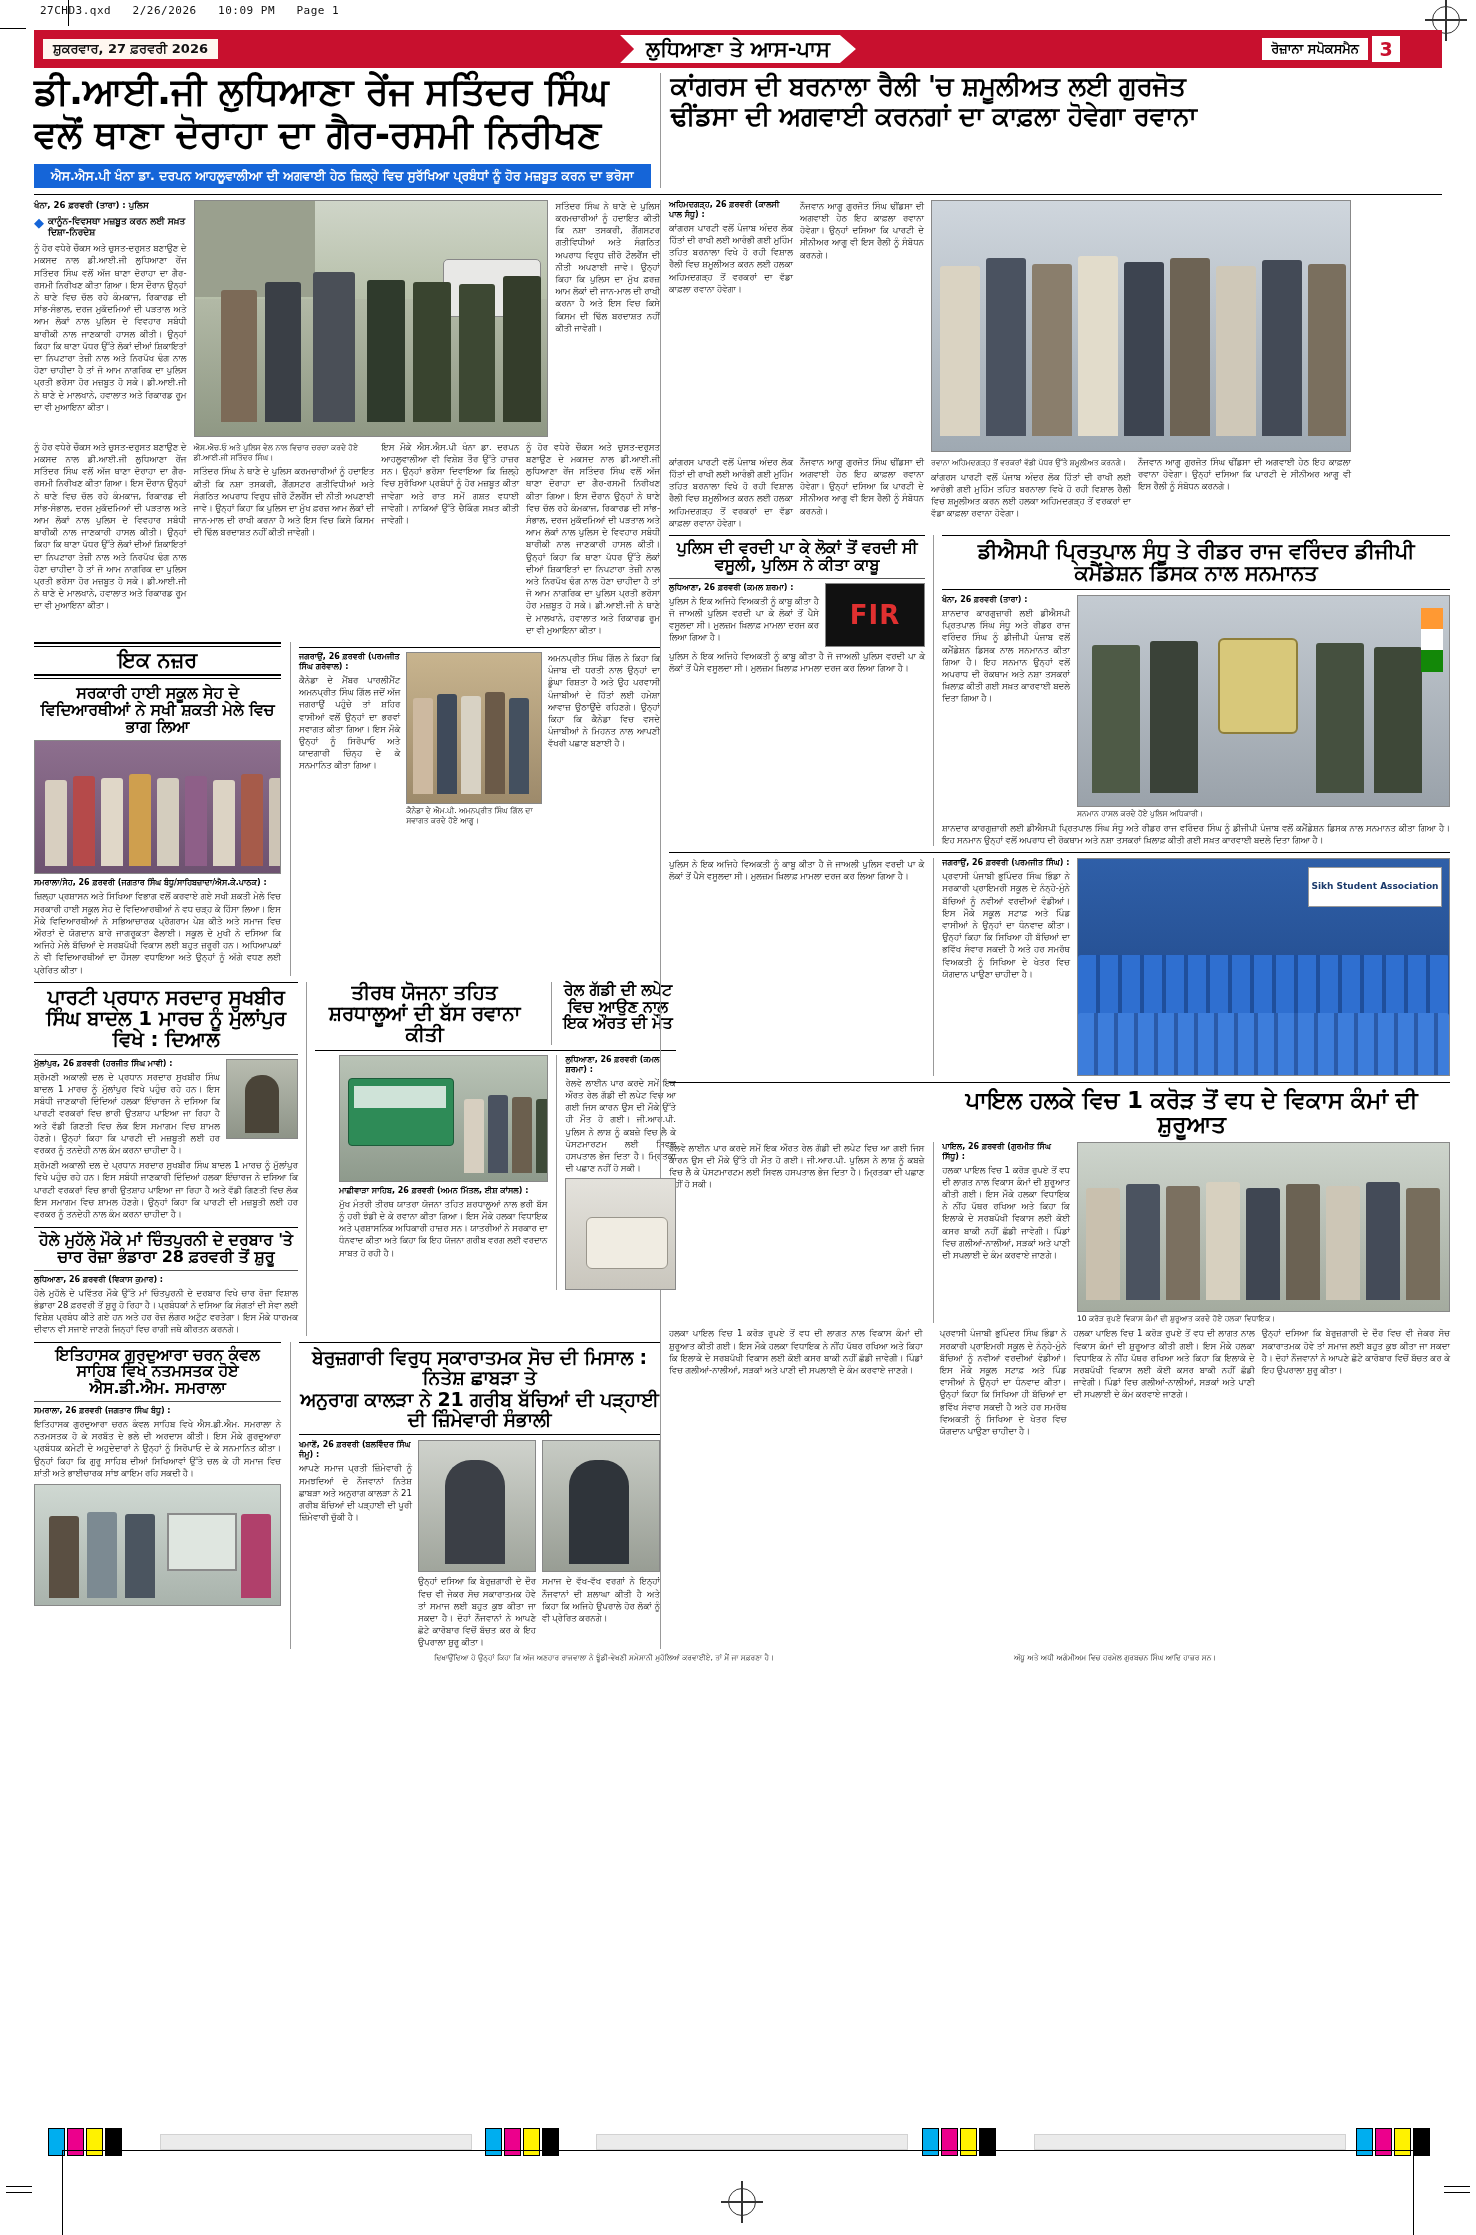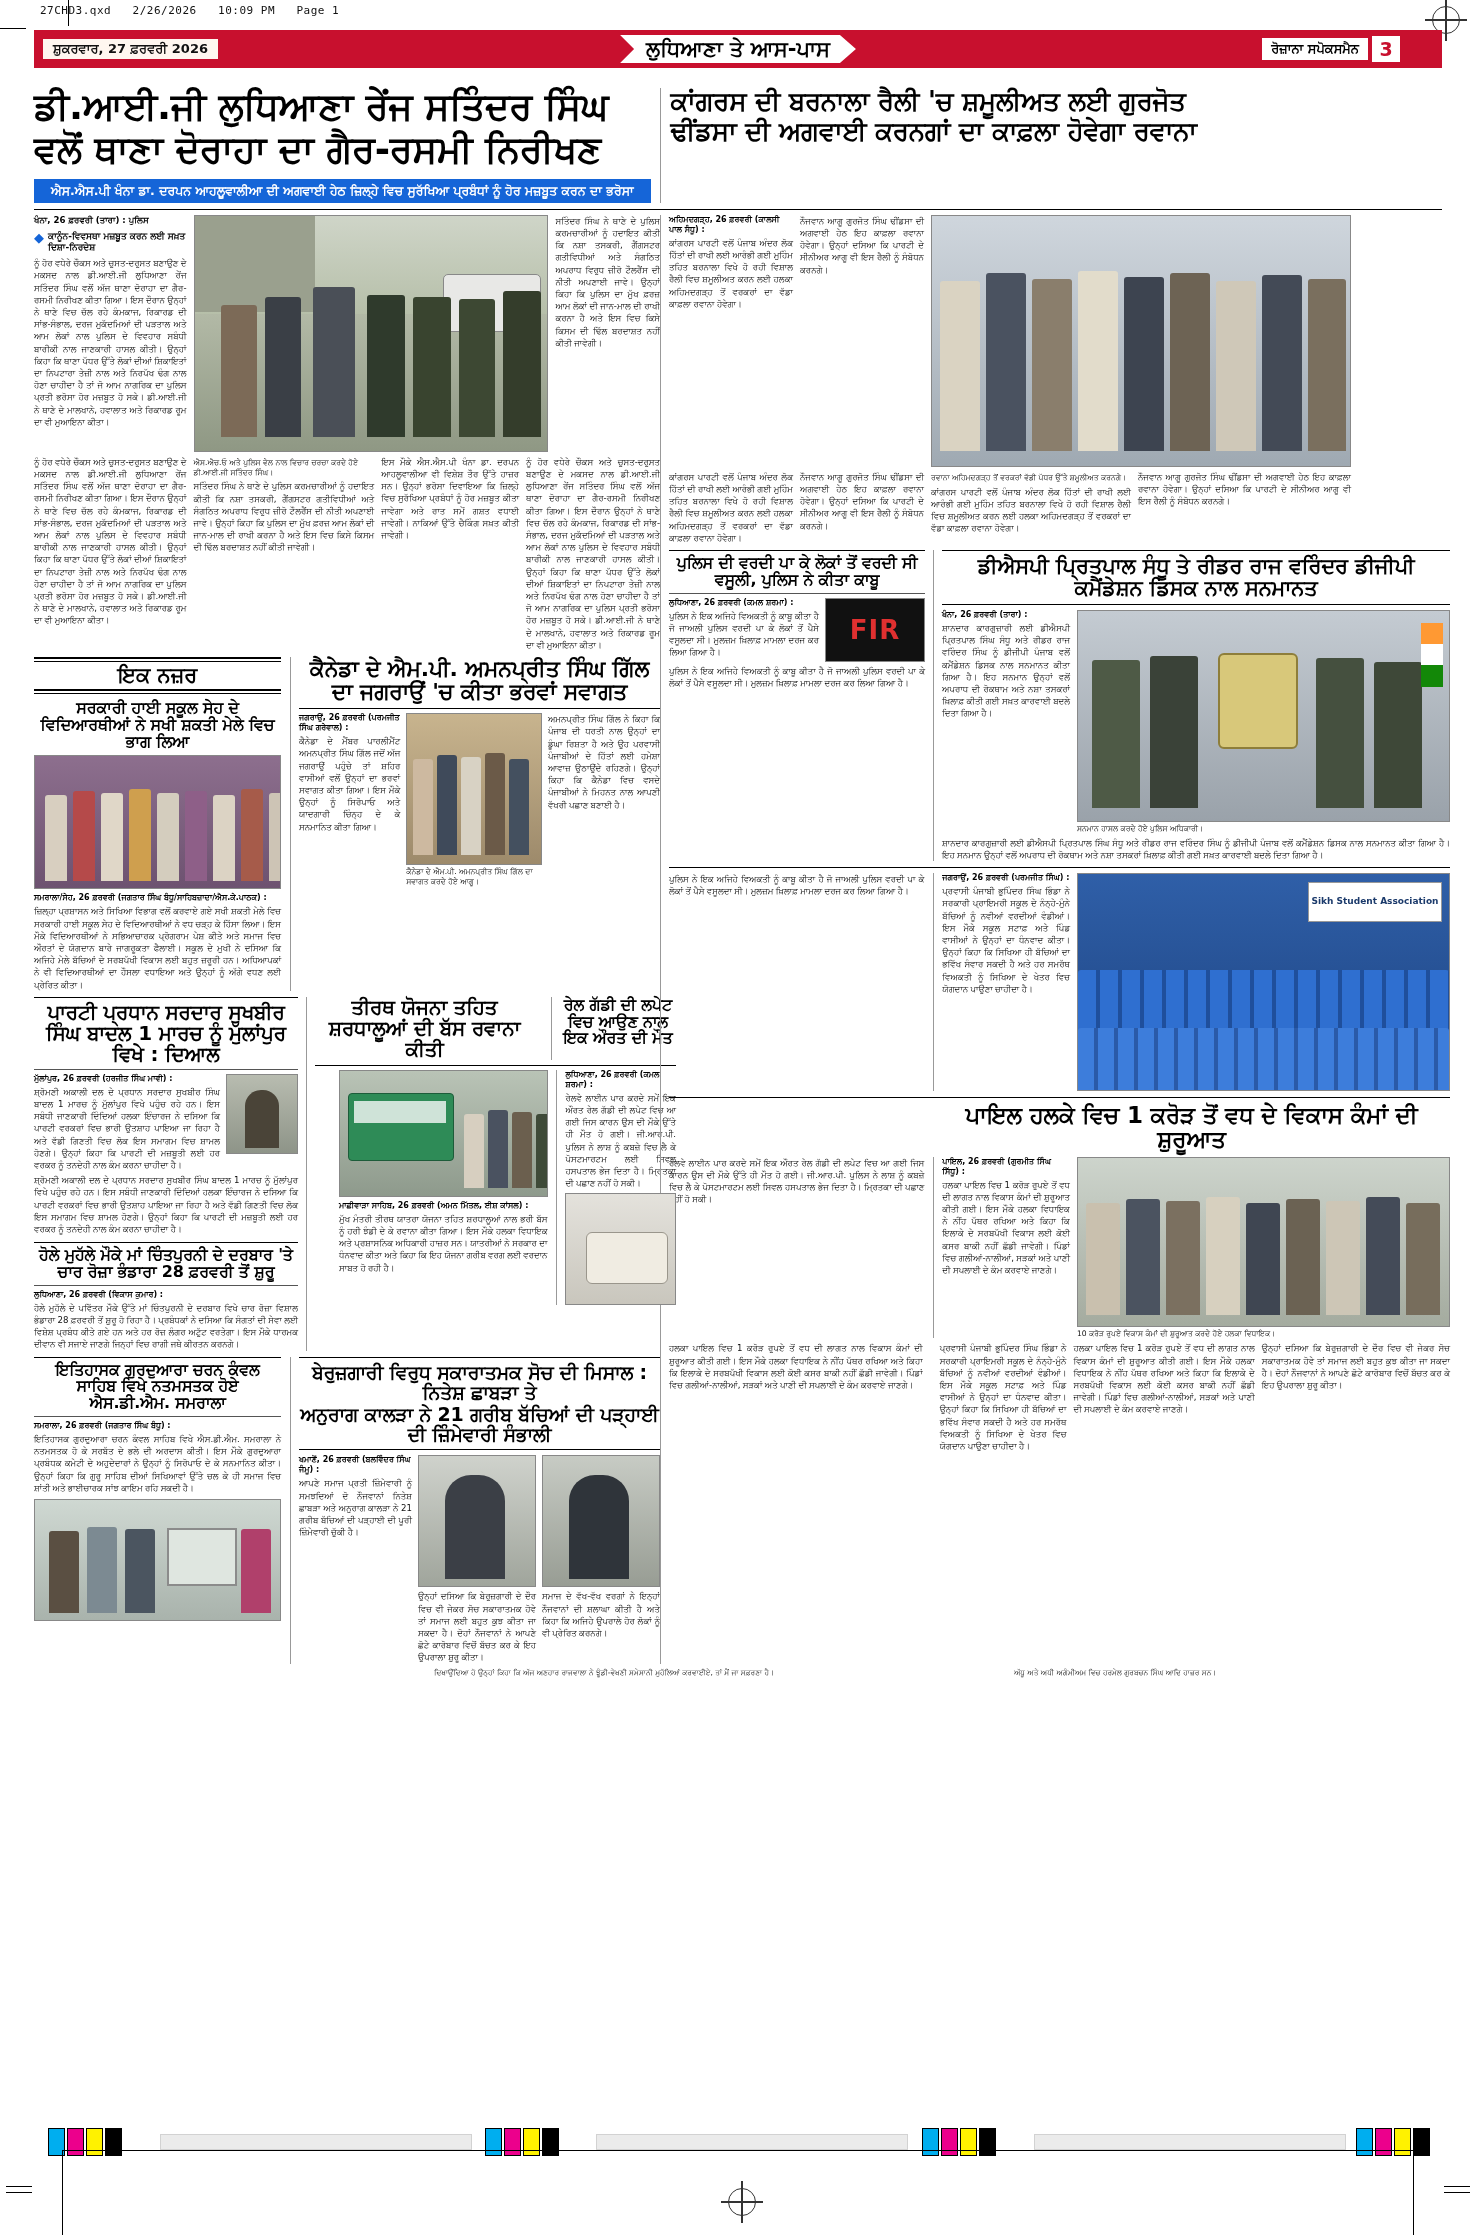--- a/index.html
+++ b/index.html
@@ -76,21 +76,21 @@
       <div class="md-date">ਸ਼ੁਕਰਵਾਰ, 27 ਫ਼ਰਵਰੀ 2026</div>
       <div class="md-centerwrap">
         <div class="md-center">ਲੁਧਿਆਣਾ ਤੇ ਆਸ-ਪਾਸ</div>
       </div>
       <div class="md-right">
         <div class="md-paper">ਰੋਜ਼ਾਨਾ ਸਪੋਕਸਮੈਨ</div>
         <div class="md-pageno">3</div>
       </div>
     </div>
 
-    <div class="cols" style="margin-top:20px;">
+    <div class="cols" style="margin-top:5px;">
 
       <div style="width:625px;padding-right:8px;">
         <div class="hl hl-xl">ਡੀ.ਆਈ.ਜੀ ਲੁਧਿਆਣਾ ਰੇਂਜ ਸਤਿੰਦਰ ਸਿੰਘ</div>
         <div class="hl hl-xl" style="margin-top:4px;">ਵਲੋਂ ਥਾਣਾ ਦੋਰਾਹਾ ਦਾ ਗੈਰ-ਰਸਮੀ ਨਿਰੀਖਣ</div>
         <div class="subbar" style="margin-top:9px;font-size:12.5px;">ਐਸ.ਐਸ.ਪੀ ਖੰਨਾ ਡਾ. ਦਰਪਨ ਆਹਲੂਵਾਲੀਆ ਦੀ ਅਗਵਾਈ ਹੇਠ ਜ਼ਿਲ੍ਹੇ ਵਿਚ ਸੁਰੱਖਿਆ ਪ੍ਰਬੰਧਾਂ ਨੂੰ ਹੋਰ ਮਜ਼ਬੂਤ ਕਰਨ ਦਾ ਭਰੋਸਾ</div>
       </div>
       <div class="vrule" style="width:1px;"></div>
 
       <div style="width:782px;padding-left:10px;">
         <div class="hl hl-lg">ਕਾਂਗਰਸ ਦੀ ਬਰਨਾਲਾ ਰੈਲੀ 'ਚ ਸ਼ਮੂਲੀਅਤ ਲਈ ਗੁਰਜੋਤ</div>
@@ -170,21 +170,20 @@
               <div class="pf" style="left:206px;width:22px;height:92px;background:#a65b4a;"></div>
               <div class="pf" style="left:234px;width:22px;height:88px;background:#cdc4b5;"></div>
             </div>
             <div class="byline" style="margin-top:4px;font-size:8px;">ਸਮਰਾਲਾ/ਸੇਹ, 26 ਫ਼ਰਵਰੀ (ਜਗਤਾਰ ਸਿੰਘ ਬੰਧੂ/ਸਾਹਿਬਜ਼ਾਦਾ/ਐਸ.ਕੇ.ਪਾਠਕ) :</div>
             <div class="body-txt" style="margin-top:2px;">ਜ਼ਿਲ੍ਹਾ ਪ੍ਰਸ਼ਾਸਨ ਅਤੇ ਸਿਖਿਆ ਵਿਭਾਗ ਵਲੋਂ ਕਰਵਾਏ ਗਏ ਸਖੀ ਸ਼ਕਤੀ ਮੇਲੇ ਵਿਚ ਸਰਕਾਰੀ ਹਾਈ ਸਕੂਲ ਸੇਹ ਦੇ ਵਿਦਿਆਰਥੀਆਂ ਨੇ ਵਧ ਚੜ੍ਹ ਕੇ ਹਿੱਸਾ ਲਿਆ। ਇਸ ਮੌਕੇ ਵਿਦਿਆਰਥੀਆਂ ਨੇ ਸਭਿਆਚਾਰਕ ਪ੍ਰੋਗਰਾਮ ਪੇਸ਼ ਕੀਤੇ ਅਤੇ ਸਮਾਜ ਵਿਚ ਔਰਤਾਂ ਦੇ ਯੋਗਦਾਨ ਬਾਰੇ ਜਾਗਰੂਕਤਾ ਫੈਲਾਈ। ਸਕੂਲ ਦੇ ਮੁਖੀ ਨੇ ਦਸਿਆ ਕਿ ਅਜਿਹੇ ਮੇਲੇ ਬੱਚਿਆਂ ਦੇ ਸਰਬਪੱਖੀ ਵਿਕਾਸ ਲਈ ਬਹੁਤ ਜ਼ਰੂਰੀ ਹਨ। ਅਧਿਆਪਕਾਂ ਨੇ ਵੀ ਵਿਦਿਆਰਥੀਆਂ ਦਾ ਹੌਸਲਾ ਵਧਾਇਆ ਅਤੇ ਉਨ੍ਹਾਂ ਨੂੰ ਅੱਗੇ ਵਧਣ ਲਈ ਪ੍ਰੇਰਿਤ ਕੀਤਾ।</div>
           </div>
 
           <div class="vrule" style="width:1px;"></div>
 
           <div style="width:361px;padding-left:8px;">
-            <div class="hl hl-md" style="text-align:center;">ਕੈਨੇਡਾ ਦੇ ਐਮ.ਪੀ. ਅਮਨਪ੍ਰੀਤ ਸਿੰਘ ਗਿੱਲ ਦਾ ਜਗਰਾਉਂ 'ਚ ਕੀਤਾ ਭਰਵਾਂ ਸਵਾਗਤ</div>
             <div class="rule" style="margin-top:5px;"></div>
             <div class="cols" style="margin-top:4px;">
               <div style="width:103px;padding-right:6px;">
                 <div class="byline" style="font-size:8px;">ਜਗਰਾਉਂ, 26 ਫ਼ਰਵਰੀ (ਪਰਮਜੀਤ ਸਿੰਘ ਗਰੇਵਾਲ) :</div>
                 <div class="body-txt" style="margin-top:2px;">ਕੈਨੇਡਾ ਦੇ ਮੈਂਬਰ ਪਾਰਲੀਮੈਂਟ ਅਮਨਪ੍ਰੀਤ ਸਿੰਘ ਗਿੱਲ ਜਦੋਂ ਅੱਜ ਜਗਰਾਉਂ ਪਹੁੰਚੇ ਤਾਂ ਸ਼ਹਿਰ ਵਾਸੀਆਂ ਵਲੋਂ ਉਨ੍ਹਾਂ ਦਾ ਭਰਵਾਂ ਸਵਾਗਤ ਕੀਤਾ ਗਿਆ। ਇਸ ਮੌਕੇ ਉਨ੍ਹਾਂ ਨੂੰ ਸਿਰੋਪਾਓ ਅਤੇ ਯਾਦਗਾਰੀ ਚਿੰਨ੍ਹ ਦੇ ਕੇ ਸਨਮਾਨਿਤ ਕੀਤਾ ਗਿਆ।</div>
               </div>
               <div style="width:138px;padding-right:6px;">
                 <div class="photo" style="height:150px;">
                   <div class="sky" style="height:100%;background:linear-gradient(#c8b48e,#9d8a6b);"></div>
                   <div class="pf" style="left:6px;width:20px;height:96px;background:#cdb9a0;"></div>

